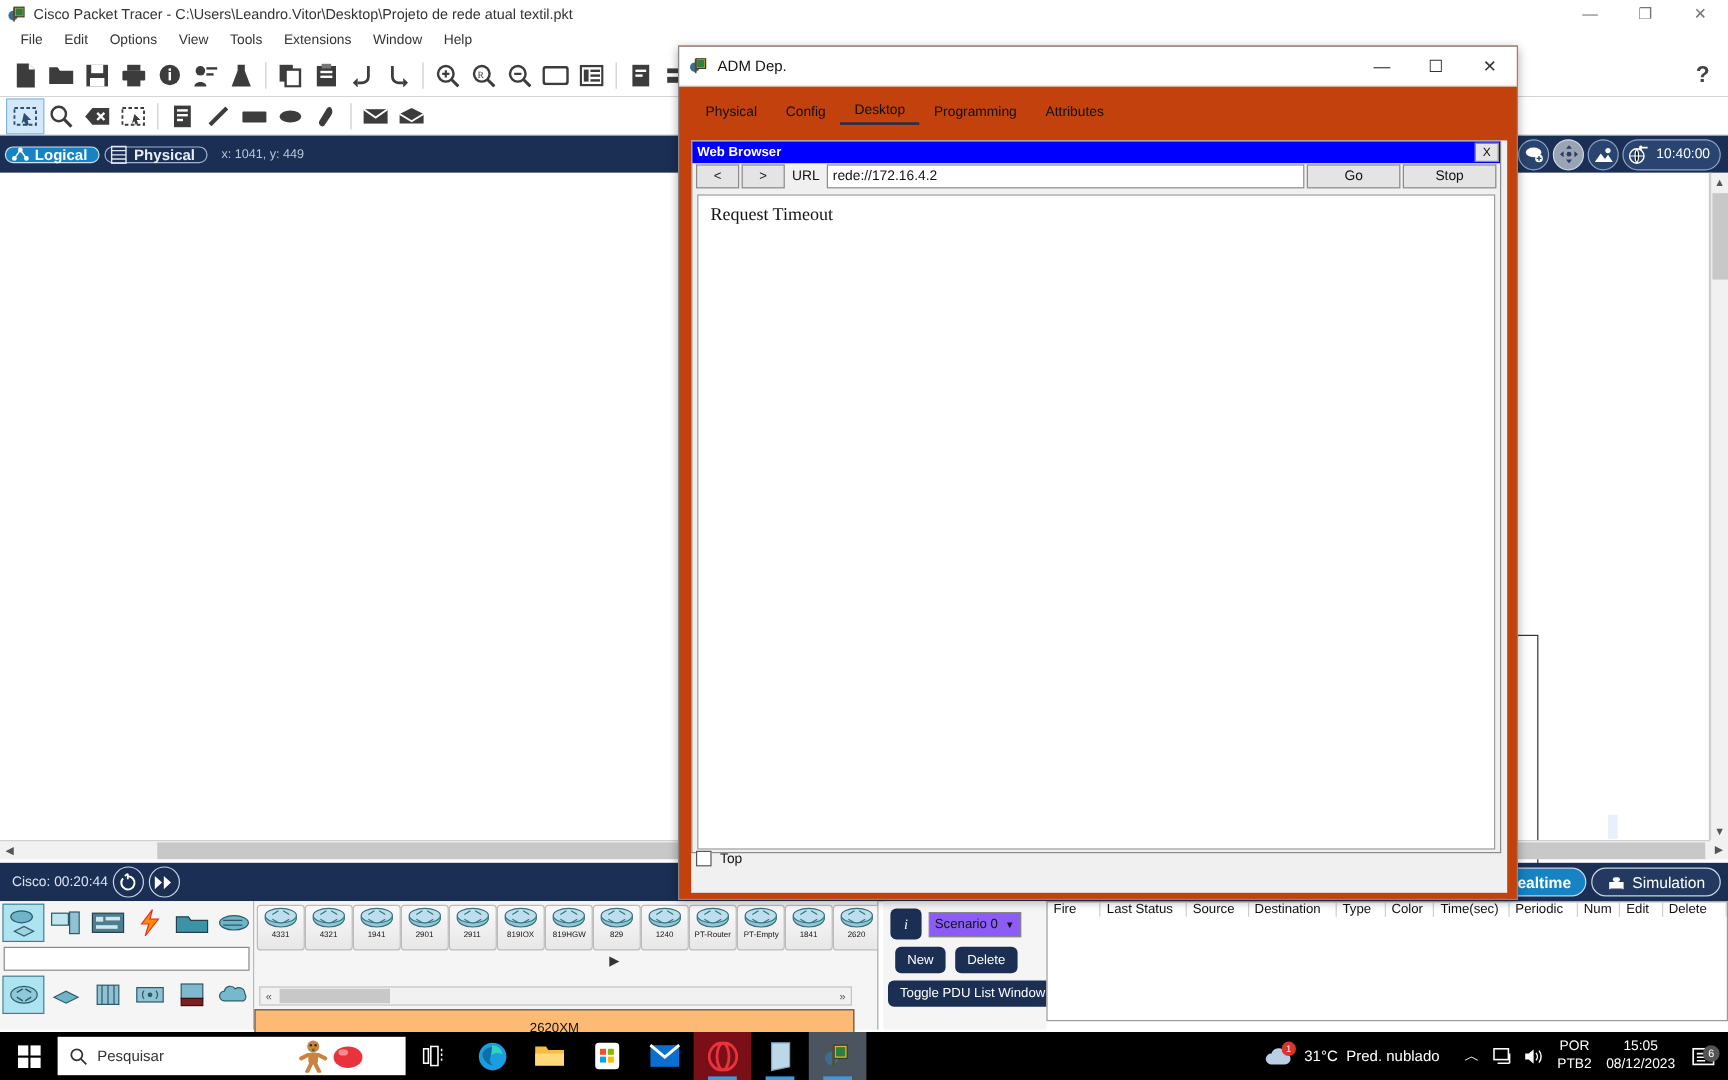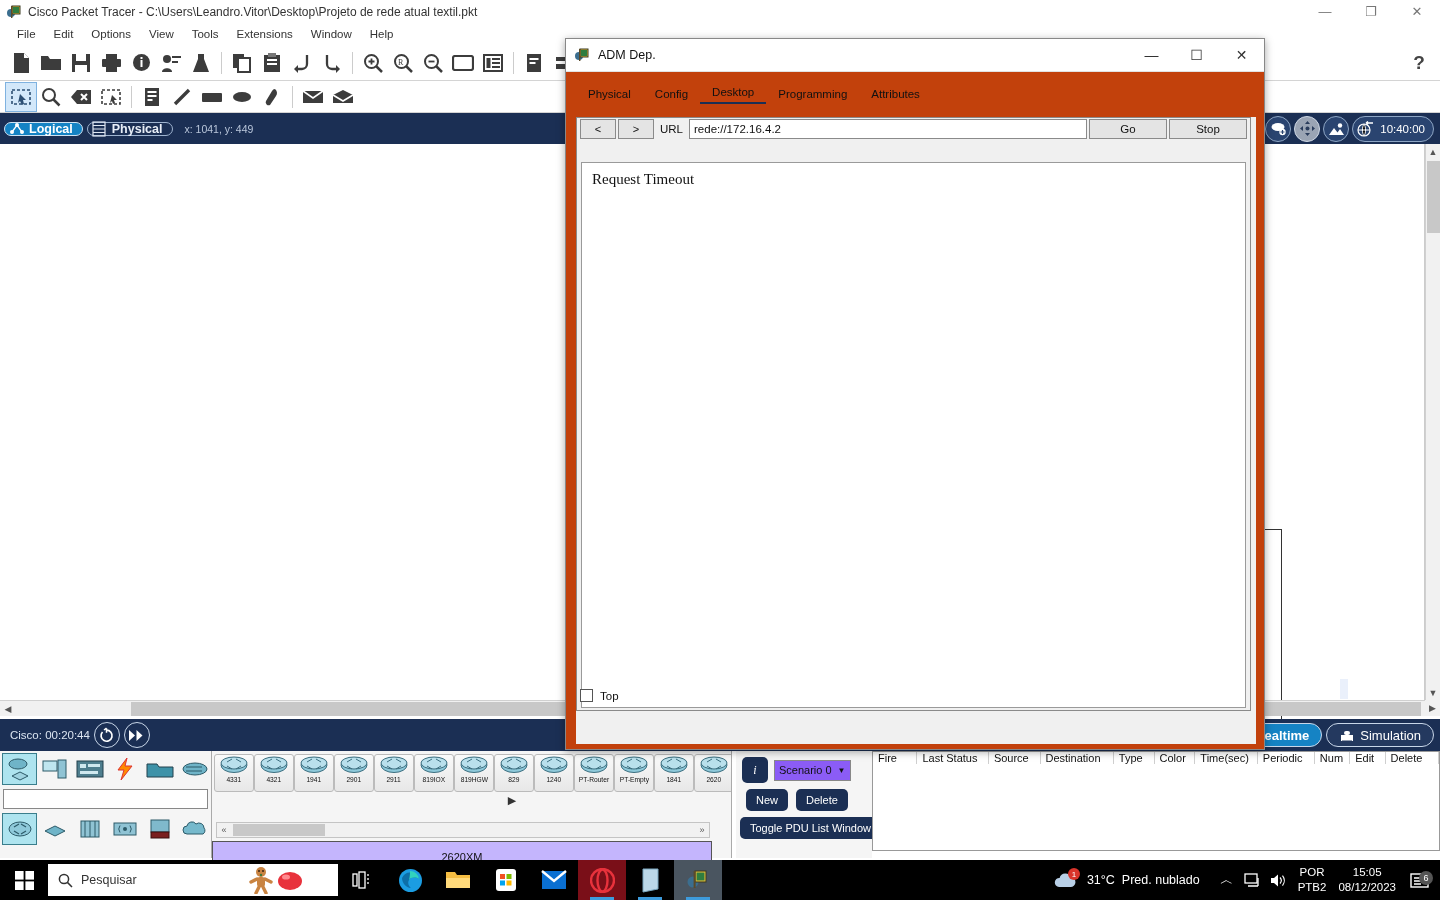--- a/index.html
+++ b/index.html
@@ -168,21 +168,21 @@
   }
   .devcell .lbl { font-size: 7px; color: #111; margin-top: 1px; white-space: nowrap; transform: scale(0.95); }
   .dev-hscroll {
     position: absolute; left: 4px; top: 71px; width: 494px; height: 16px;
     background: #f1f1f1; border: 1px solid #c4c4c4; display: flex; align-items: center;
   }
   .dev-hscroll .arr { width: 14px; text-align: center; font-size: 9px; color: #555; }
   .dev-hscroll .thumb { height: 12px; width: 92px; background: #c8c8c8; margin-left: 2px; }
   .dev-sel-name {
     position: absolute; left: 0px; top: 90px; width: 500px; height: 32px;
-    background: #c4b5fd; border: 1px solid #555; display: flex; align-items: center;
+    background: #fdba74; border: 1px solid #555; display: flex; align-items: center;
     justify-content: center; font-size: 11px; color: #111;
   }
   .dev-expand {
     position: absolute; left: 504px; top: 790px; width: 16px; height: 20px;
     display: flex; align-items: center; justify-content: center; font-size: 11px; color: #333;
   }
 
   
   .pdu-left {
     position: absolute; left: 736px; top: 751px; width: 136px; height: 107px;
@@ -267,21 +267,21 @@
   .wb-actbtn {
     width: 78px; height: 20px; background: #e4e4e4; border: 1px solid #8a8a8a;
     display: flex; align-items: center; justify-content: center; font-size: 11.5px; color: #111;
   }
   .wb-page {
     position: absolute; left: 4px; top: 44px; width: 665px; height: 546px;
     background: #fff; border: 1px solid #9a9a9a;
     padding: 8px 10px; font-family: "Liberation Serif", serif; font-size: 15px; color: #111;
   }
   .dlg-top-row {
-    position: absolute; left: 4px; top: 572px; display: flex; align-items: center;
+    position: absolute; left: 4px; top: 592px; display: flex; align-items: center;
   }
   .cbox {
     width: 13px; height: 13px; background: #fff; border: 1px solid #555; margin-right: 7px;
   }
   .dlg-top-row .lb { font-size: 11.5px; color: #111; }
 
   
   .taskbar {
     position: absolute; left: 0; top: 860px; width: 1440px; height: 40px;
     background: #000000; display: flex; align-items: center;
@@ -921,20 +921,24 @@
     <div class="dlg-tabs">
       <div class="dlg-tab">Physical</div>
       <div class="dlg-tab">Config</div>
       <div class="dlg-tab active">Desktop</div>
       <div class="dlg-tab">Programming</div>
       <div class="dlg-tab">Attributes</div>
     </div>
 
     <div class="dlg-body">
       <div class="wb">
+        <div class="wb-title">
+          <span class="t">Web Browser</span>
+          <div class="wb-x">X</div>
+        </div>
         <div class="wb-bar">
           <div class="wb-navbtn">&lt;</div>
           <div class="wb-navbtn">&gt;</div>
           <span class="wb-urllbl">URL</span>
           <div class="wb-url">rede://172.16.4.2</div>
           <div class="wb-actbtn">Go</div>
           <div class="wb-actbtn">Stop</div>
         </div>
         <div class="wb-page">Request Timeout</div>
       </div>

